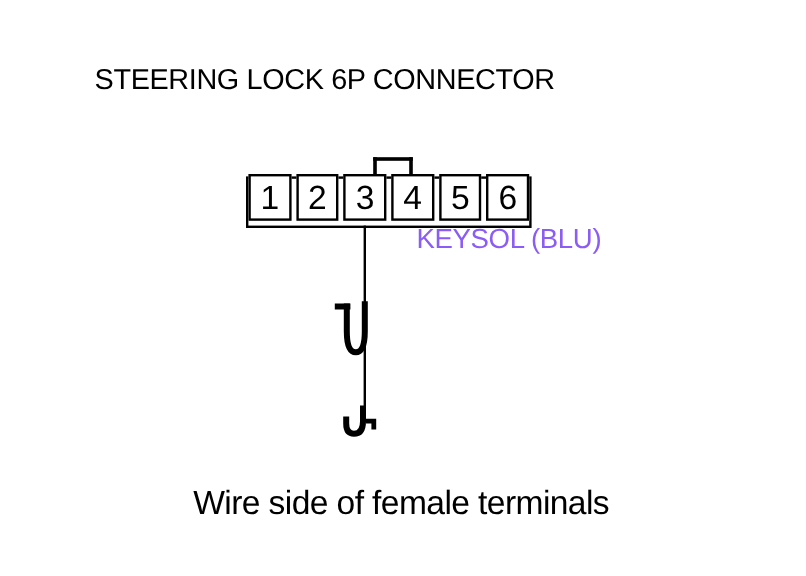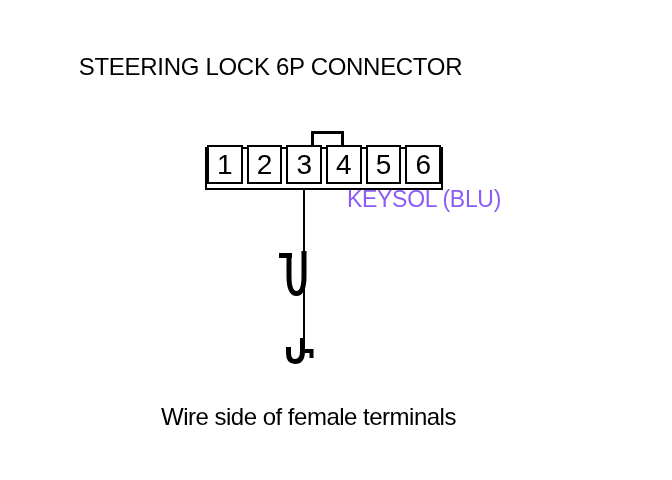--- a/index.html
+++ b/index.html
@@ -81,21 +81,21 @@
     width: 44px; height: 56px;
   }
   .sym-probe {
     position: absolute;
     left: 278px; top: 332px;
     width: 42px; height: 38px;
   }
   .caption {
     position: absolute;
     left: 161px; top: 403px;
-    font-size: 24px;
+    font-size: 28px;
     letter-spacing: -0.5px;
     color: #000000;
     white-space: nowrap;
   }
 </style>
 </head>
 <body>
 
 <div class="stage">
 

